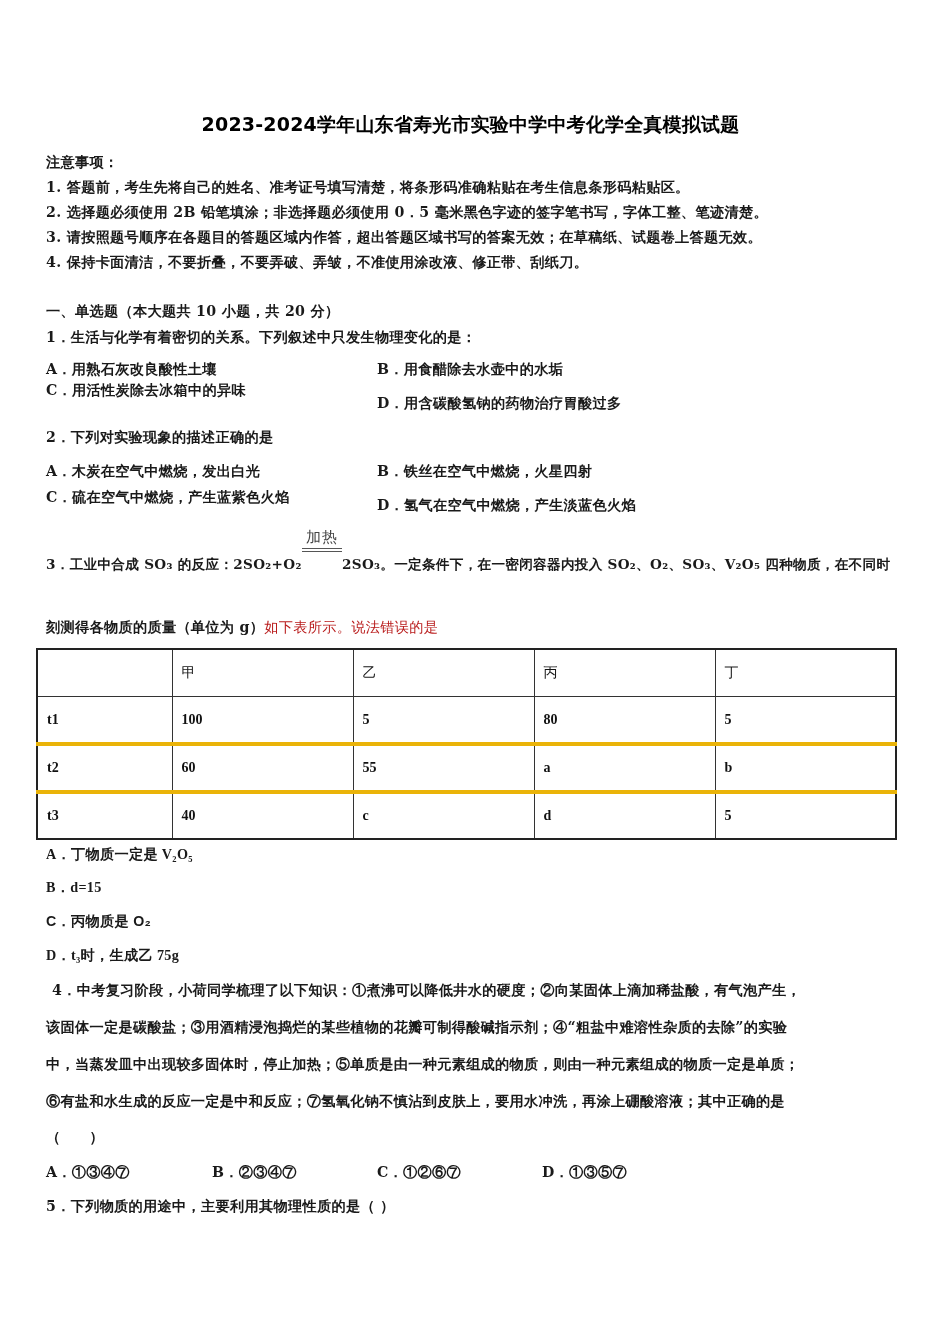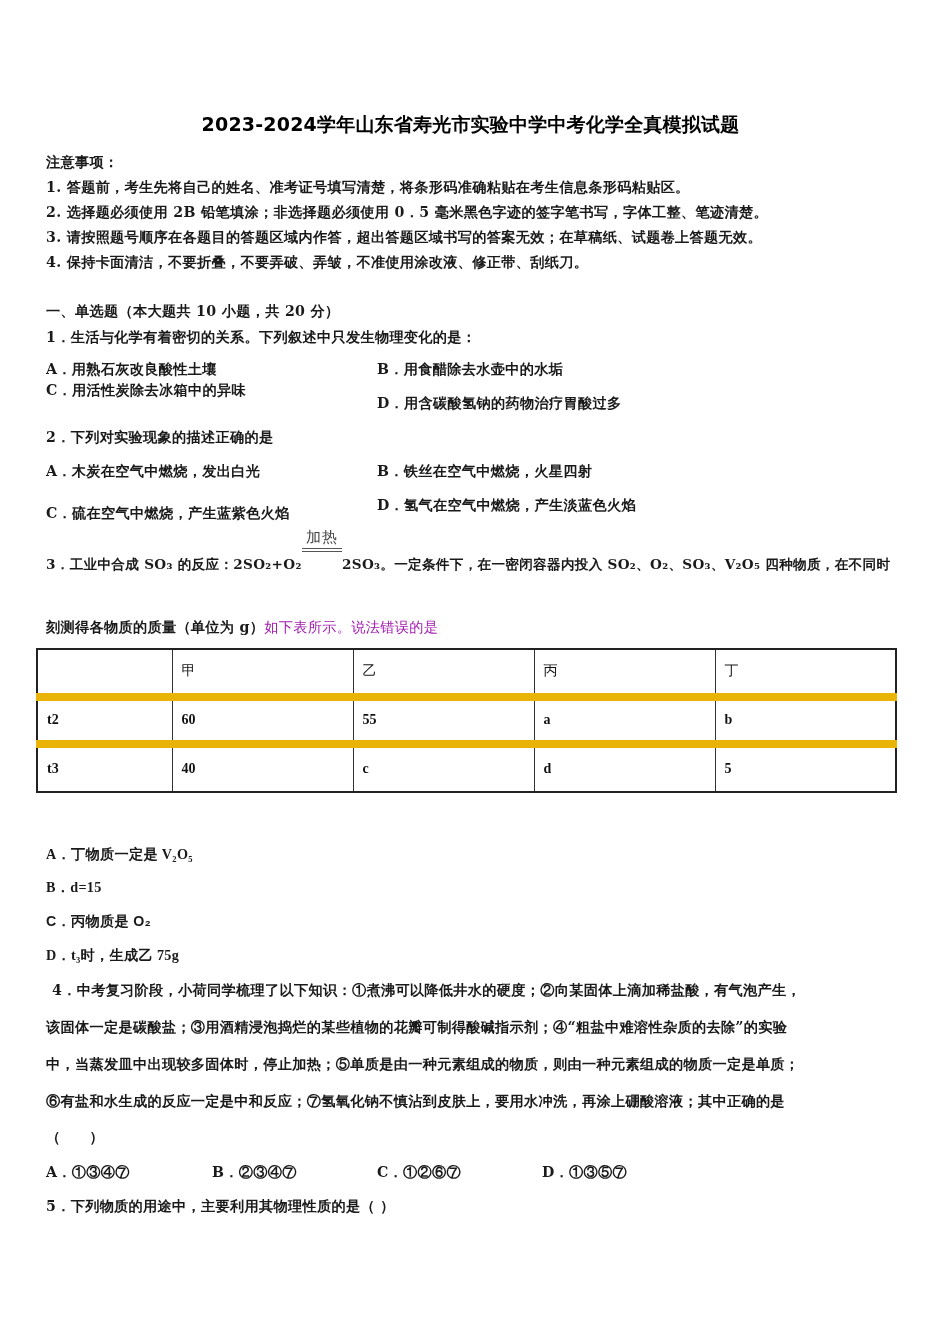--- a/index.html
+++ b/index.html
@@ -12,36 +12,36 @@
     }
     .abs { position: absolute; white-space: nowrap; }
     .title {
       left: 0; width: 941px; top: 112px; text-align: center;
       font-family: "DejaVu Sans", "Liberation Sans", sans-serif;
       font-weight: bold; font-size: 19px; letter-spacing: 0.2px; color: #000;
     }
     .line {
       font-size: 14.2px; font-weight: bold; color: #1a1a1a; letter-spacing: 0.3px;
     }
-    .light { font-weight: normal; color: #a21caf; }
+    .light { font-weight: normal; color: #b91c1c; }
     .arrow {
       position: absolute; left: 302px; top: 528px; width: 40px; text-align: center;
     }
     .arrow .cond { font-size: 15px; font-weight: normal; color: #444; letter-spacing: 1px; }
     .arrow .bars { margin-top: 1px; border-top: 1px solid #555; border-bottom: 1px solid #555; height: 4px; }
     table.data {
       position: absolute; left: 36px; top: 648px; width: 861px;
       border-collapse: collapse; font-family: "Liberation Serif", serif;
     }
     table.data td {
       border: 1px solid #333; height: 47.5px; vertical-align: middle;
       padding-left: 9px; font-size: 14px; font-weight: bold; color: #111;
     }
     table.data tr.hdr td { font-weight: normal; font-family: "DejaVu Sans", sans-serif; font-size: 14px; }
-    table.data tr.thick td { border-top: 8px solid #eab308; }
+    table.data tr.thick td { border-top: 4px solid #eab308; }
     table.data { border: 2px solid #222; }
     .c0 { width: 135px; } .c1 { width: 181px; } .c2 { width: 181px; } .c3 { width: 181px; }
   </style>
 </head>
 <body>
 
 <div class="abs title">2023-2024学年山东省寿光市实验中学中考化学全真模拟试题</div>
 
 <div>
   <div class="abs line" style="left:46px;top:153px;">注意事项：</div>
@@ -55,41 +55,48 @@
 
 <div class="abs line" style="left:46px;top:328px;">1．生活与化学有着密切的关系。下列叙述中只发生物理变化的是：</div>
 <div class="abs line" style="left:46px;top:360px;">A．用熟石灰改良酸性土壤</div>
 <div class="abs line" style="left:377px;top:360px;">B．用食醋除去水壶中的水垢</div>
 <div class="abs line" style="left:46px;top:381px;">C．用活性炭除去冰箱中的异味</div>
 <div class="abs line" style="left:377px;top:394px;">D．用含碳酸氢钠的药物治疗胃酸过多</div>
 
 <div class="abs line" style="left:46px;top:428px;">2．下列对实验现象的描述正确的是</div>
 <div class="abs line" style="left:46px;top:462px;">A．木炭在空气中燃烧，发出白光</div>
 <div class="abs line" style="left:377px;top:462px;">B．铁丝在空气中燃烧，火星四射</div>
-<div class="abs line" style="left:46px;top:504px;">C．硫在空气中燃烧，产生蓝紫色火焰</div>
+<div class="abs line" style="left:46px;top:488px;">C．硫在空气中燃烧，产生蓝紫色火焰</div>
 <div class="abs line" style="left:377px;top:496px;">D．氢气在空气中燃烧，产生淡蓝色火焰</div>
 
 <div class="abs line" style="left:46px;top:556px;font-size:13.6px;">3．工业中合成 SO₃ 的反应：2SO₂+O₂</div>
 <div class="arrow">
   <div class="cond">加热</div>
   <div class="bars"></div>
 </div>
 <div class="abs line" style="left:342px;top:556px;font-size:13.6px;">2SO₃。一定条件下，在一密闭容器内投入 SO₂、O₂、SO₃、V₂O₅ 四种物质，在不同时</div>
 <div class="abs line" style="left:46px;top:618px;">
   <span>刻测得各物质的质量（单位为 g）</span><span class="light">如下表所示。说法错误的是</span>
 </div>
 
 <table class="data">
   <tbody>
       <tr class="hdr">
     <td class="c0"></td>
     <td class="c1">甲</td>
     <td class="c2">乙</td>
     <td class="c3">丙</td>
     <td>丁</td>
+  </tr>
+  <tr>
+    <td>t1</td>
+    <td>100</td>
+    <td>5</td>
+    <td>80</td>
+    <td>5</td>
   </tr>
   <tr class="thick">
     <td>t2</td>
     <td>60</td>
     <td>55</td>
     <td>a</td>
     <td>b</td>
   </tr>
   <tr class="thick">
     <td>t3</td>

